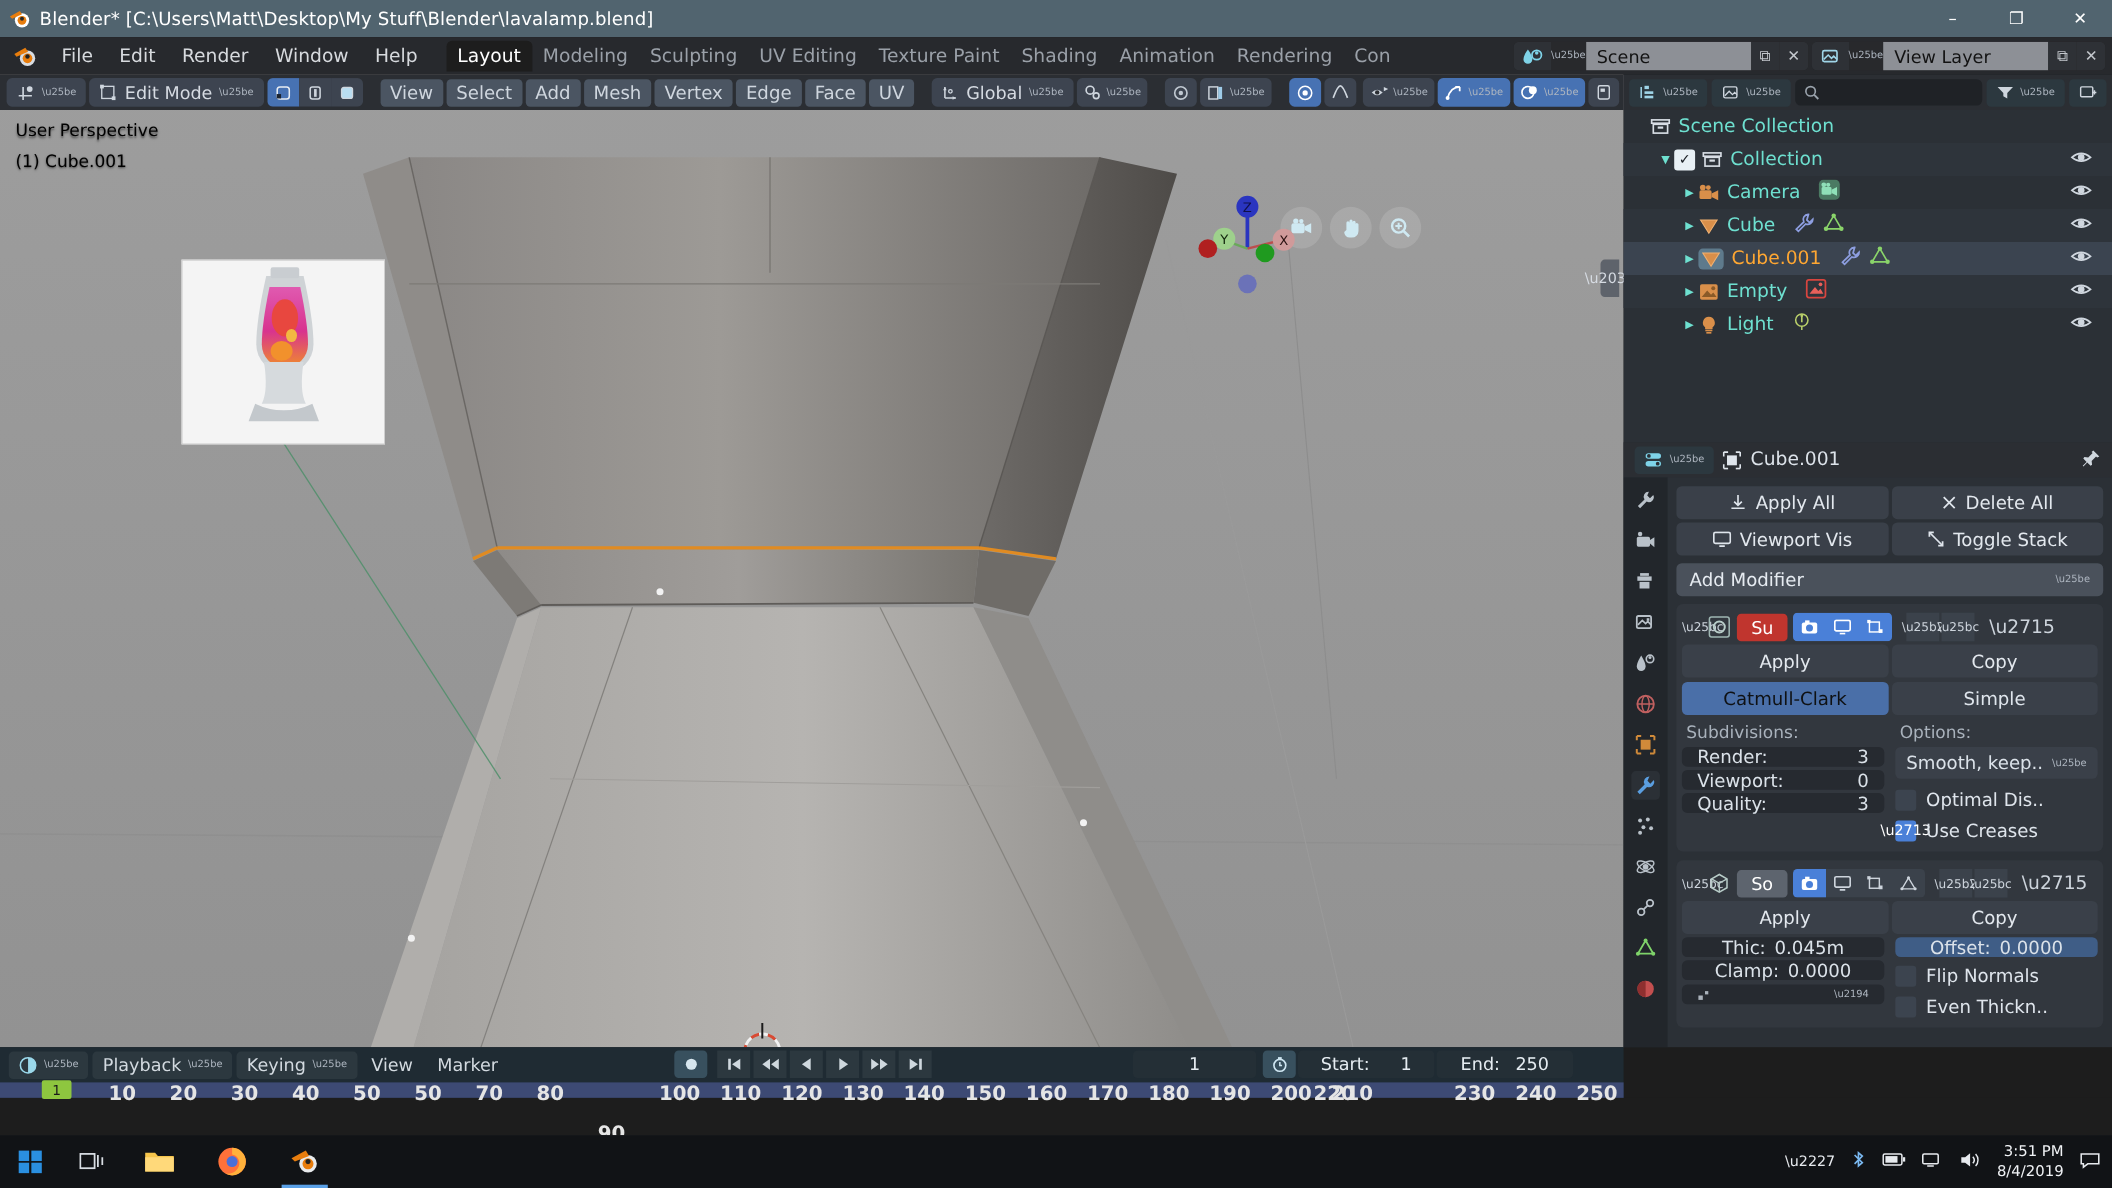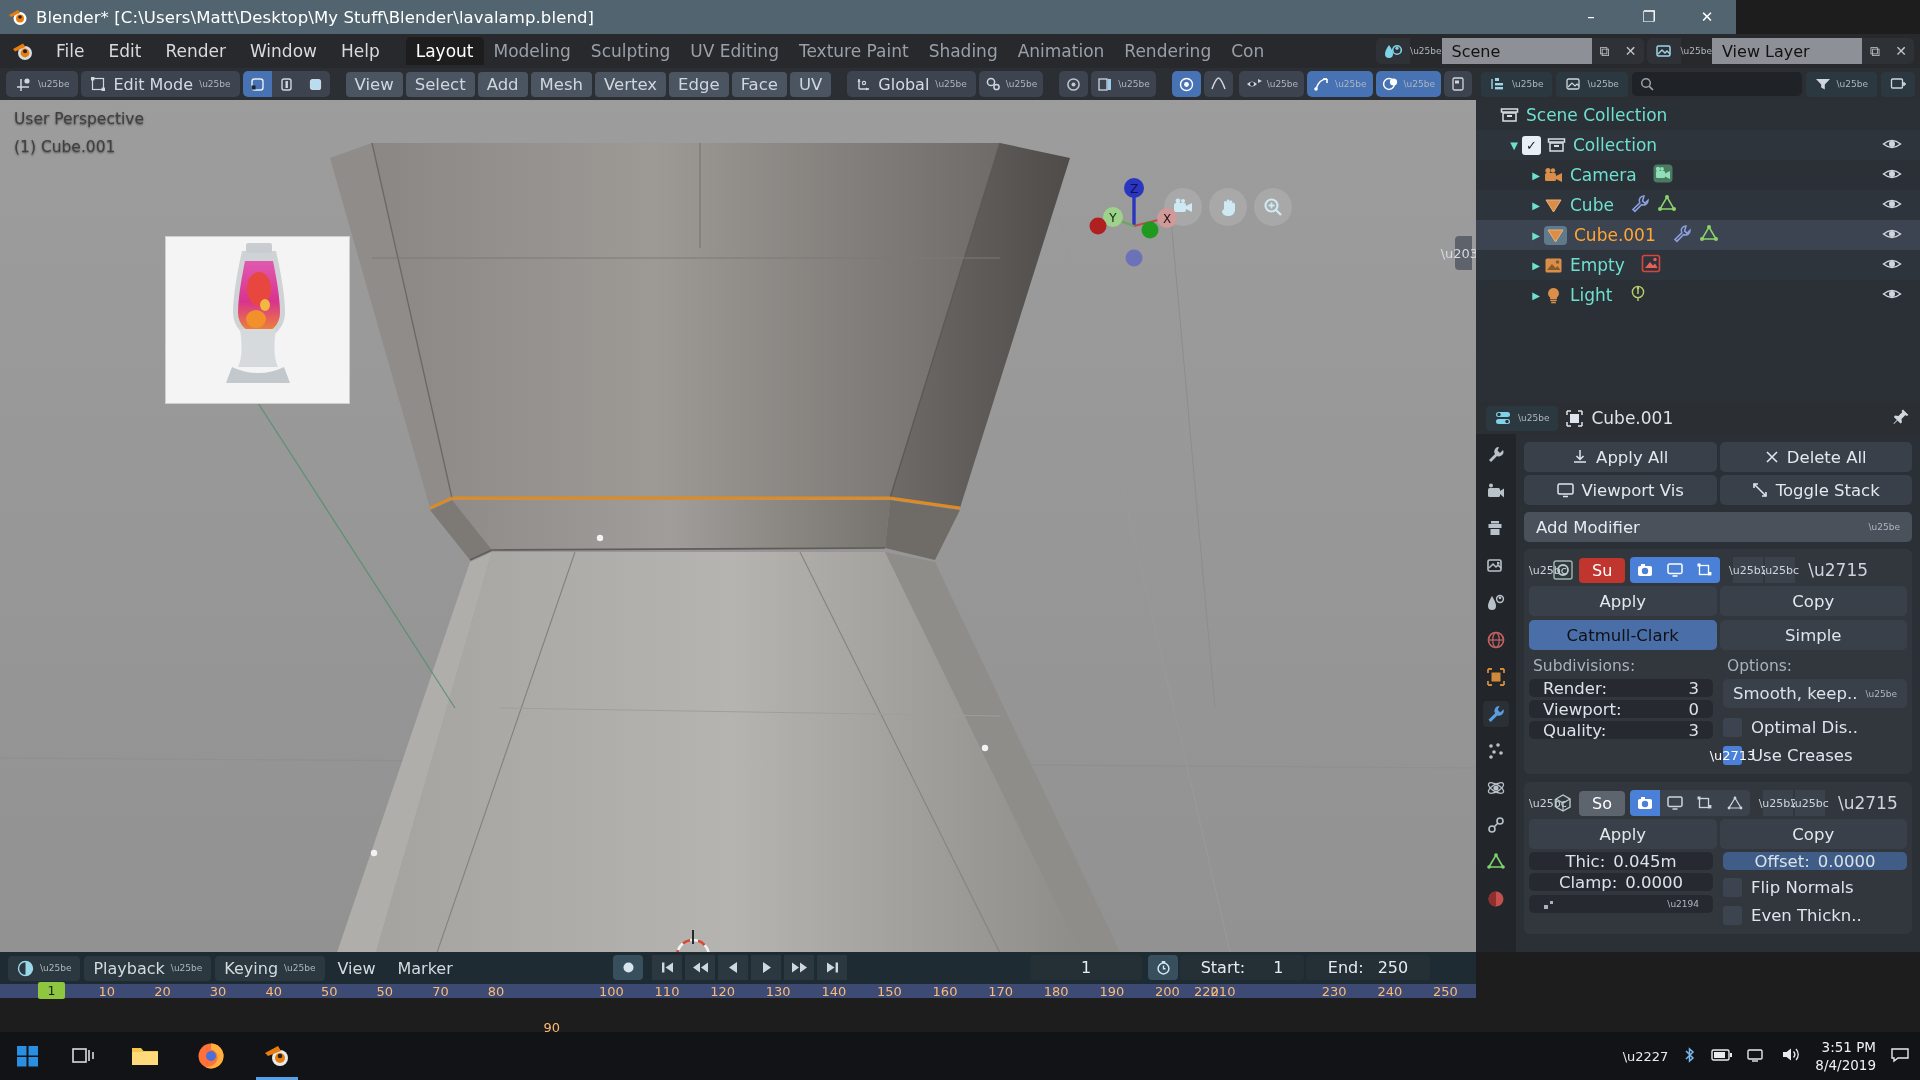--- a/index.html
+++ b/index.html
@@ -1,21 +1,21 @@
 <!DOCTYPE html>
 <html><head>
 <meta charset="utf-8">
 <style>
   * { box-sizing: border-box; margin:0; padding:0; }
   html,body { width:1920px; height:1080px; overflow:hidden; background:#1d1d1d;
     font-family:"DejaVu Sans", sans-serif; }
   body { position:relative; }
 
   
-  .titlebar { position:absolute; left:0; top:0; width:1736px; height:34px;
+  .titlebar { position:absolute; left:0; top:0; width:1920px; height:34px;
     background:#51646f; display:flex; align-items:center; }
   .tb-icon { width:22px; height:22px; margin-left:7px; margin-right:7px; position:relative; }
   .tb-title { color:#ffffff; font-size:16.5px; letter-spacing:.1px; }
   .tb-btns { margin-left:auto; display:flex; height:34px; }
   .tb-btn { width:58px; height:34px; display:flex; align-items:center; justify-content:center;
     color:#fff; font-size:15px; }
 
   
   .blender { position:absolute; left:0; top:34px; width:1920px; height:964px; background:#1d1d1d; }
 
@@ -51,21 +51,21 @@
   .seg div { width:29px; height:26px; display:flex; align-items:center; justify-content:center;
     background:#3d4450; }
   .seg div.on { background:#4772b3; }
   .vh-sep { width:10px; }
   .vh-right { margin-left:auto; display:flex; align-items:center; gap:3px; padding-right:4px; }
   .pill { height:26px; background:#3d4450; border-radius:5px; display:flex; align-items:center;
     justify-content:center; padding:0 6px; gap:4px; }
   .pill.on { background:#4772b3; }
   .caret { color:#aeb6c0; font-size:9px; }
 
-  .vp-txt { position:absolute; color:#404040; font-size:15.5px; text-shadow:0 1px 2px #0008; z-index:5;}
+  .vp-txt { position:absolute; color:#000000; font-size:15.5px; text-shadow:0 1px 2px #0008; z-index:5;}
   .vp-overlay-label { position:absolute; left:14px; }
 
   .ref-img { position:absolute; left:165px; top:168px; width:185px; height:168px;
     background:#f2f2f2; border:1px solid #cfcfcf; overflow:hidden; z-index:4; }
 
   .gizmo { position:absolute; right:288px; top:100px; width:108px; height:108px; z-index:6; }
   .navbtn { position:absolute; right:auto; width:38px; height:38px; border-radius:50%;
     background:#ffffff22; display:flex; align-items:center; justify-content:center; z-index:6; }
 
   .collapse-arrow { position:absolute; right:4px; top:168px; width:17px; height:34px;
@@ -84,21 +84,21 @@
     display:flex; align-items:center; padding:0 9px; gap:6px; }
   .tl-plain { background:transparent; }
   .tl-mid { position:absolute; left:613px; top:3px; display:flex; gap:3px; }
   .tl-tr { width:30px; height:25px; background:#2c383f; display:flex; align-items:center;
     justify-content:center; color:#cfd8de; }
   .tl-tr.rec { background:#38505e; border-radius:4px; margin-right:6px; }
   .tl-frames { position:absolute; left:1030px; top:3px; display:flex; align-items:center; gap:2px; }
   .fr-box { height:25px; background:#242f36; border-radius:4px; color:#e5ecf1; font-size:16px;
     display:flex; align-items:center; justify-content:center; padding:0 10px; }
   .tl-ruler { position:absolute; left:0; top:32px; width:1476px; height:14px; background:#3d4a74;}
-  .tick { position:absolute; top:0; color:#fdba74; font-size:13px; }
+  .tick { position:absolute; top:0; color:#e5e5e5; font-size:18px;font-weight:bold; }
   .playhead { position:absolute; top:-2px; width:27px; height:17px; background:#8ec63f;
     border-radius:2px; color:#1a1a1a; font-size:12.5px; display:flex; align-items:center;
     justify-content:center; }
 
   
   .outliner { position:absolute; left:1476px; top:34px; width:444px; height:334px;
     background:#2b3036; }
   .ol-header { height:32px; background:#2b2e33; display:flex; align-items:center; gap:4px;
     padding:0 5px; }
   .ol-search { flex:1; height:24px; background:#1f2226; border-radius:5px; display:flex;

